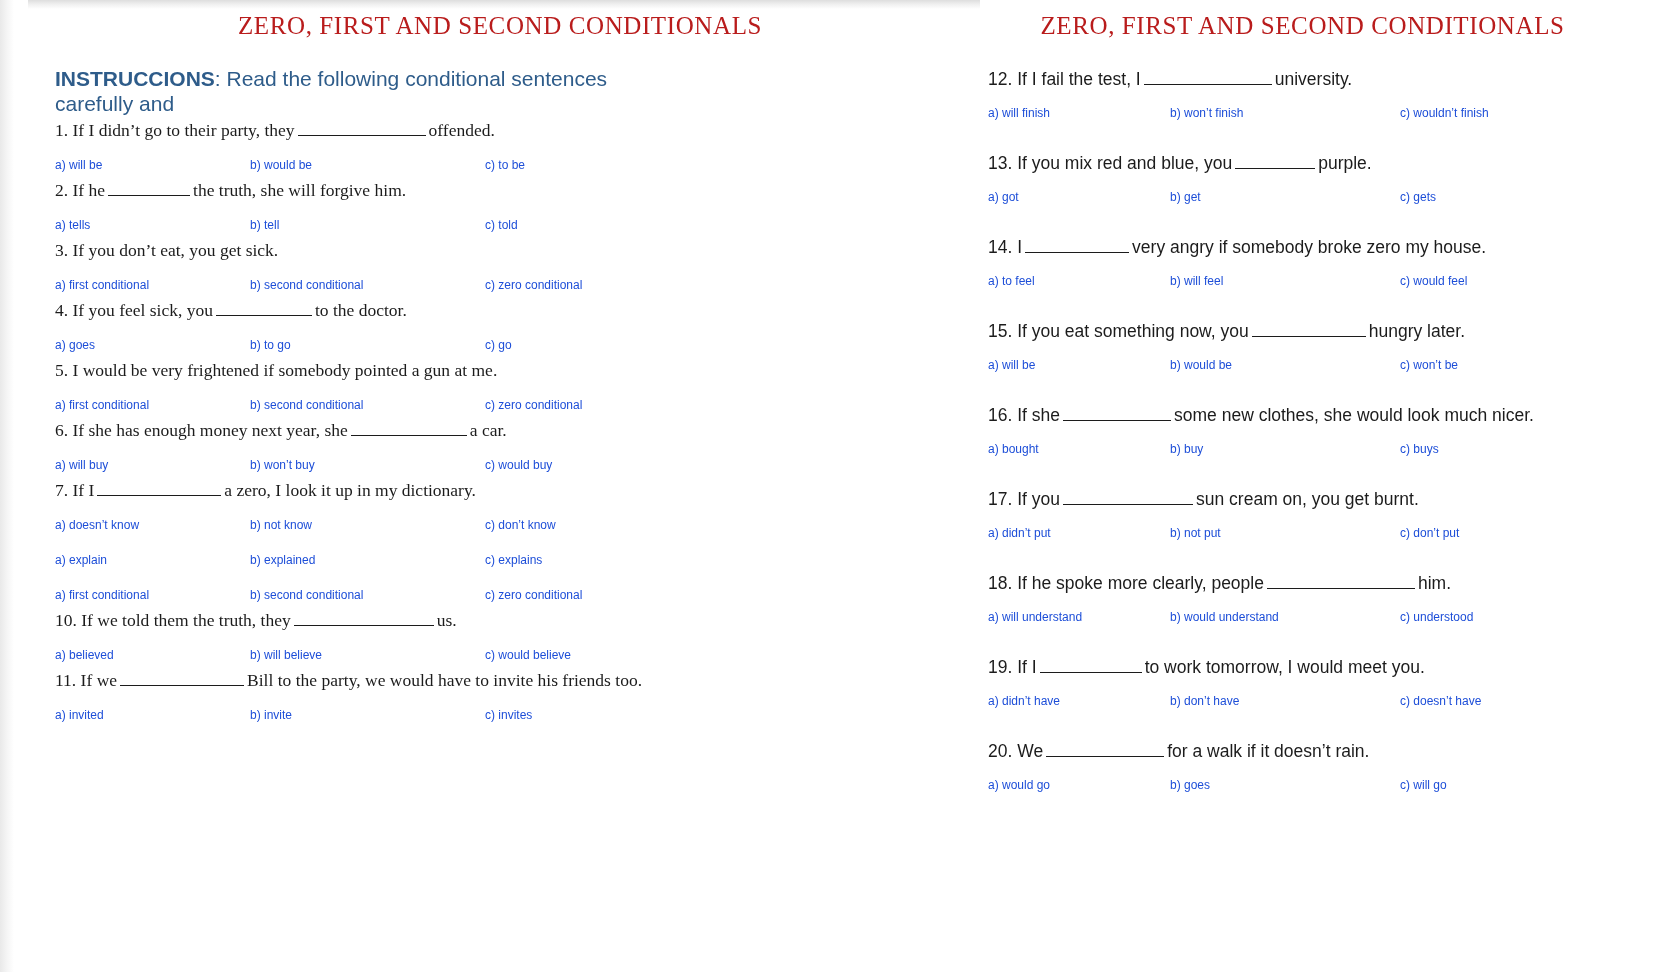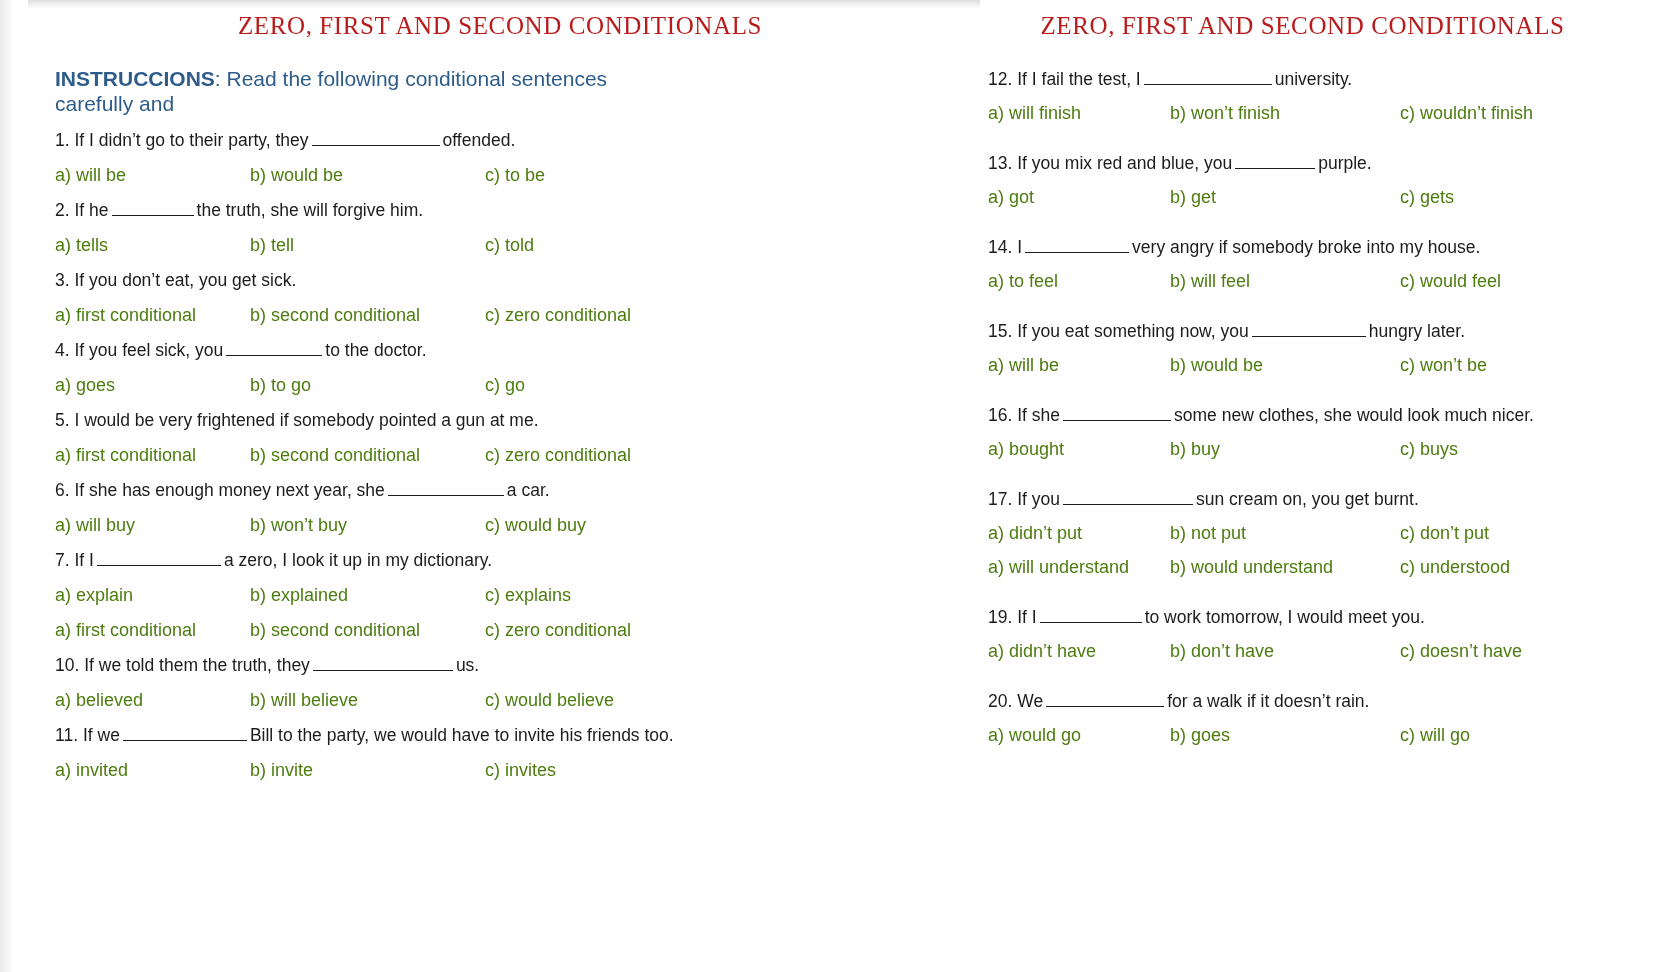--- a/index.html
+++ b/index.html
@@ -69,22 +69,22 @@
 
   .qlist { margin: 0; padding: 0; }
 
   .question {
     font-size: 17.5px;
     color: #1c1c1c;
     line-height: 22px;
     white-space: normal;
   }
   .options {
-    font-size: 18px;
-    color: #4d7c0f;
+    font-size: 12px;
+    color: #1d4ed8;
     line-height: 22px;
     position: relative;
     height: 22px;
   }
   .options .opt {
     position: absolute;
     top: 0;
     white-space: nowrap;
   }
 
@@ -92,21 +92,21 @@
   .blank {
     display: inline-block;
     border-bottom: 1.6px solid #1c1c1c;
     vertical-align: baseline;
     height: 14px;
     margin: 0 3px;
   }
 
   
   .sheet-left .qlist { padding-left: 55px; padding-right: 30px; }
-  .sheet-left .question { margin-top: 13px; }
+  .sheet-left .question { margin-top: 3px; font-family: Liberation Serif, serif; }
   .sheet-left .options  { margin-top: 13px; }
   .sheet-left .options .opt-a { left: 0px; }
   .sheet-left .options .opt-b { left: 195px; }
   .sheet-left .options .opt-c { left: 430px; }
 
   
   .sheet-right .qlist { padding-left: 8px; padding-right: 10px; }
   .sheet-right .question { margin-top: 28px; }
   .sheet-right .options  { margin-top: 12px; }
   .sheet-right .options .opt-a { left: 0px; }
@@ -160,20 +160,25 @@
         <span class="opt opt-c">c) zero conditional</span>
       </div>
       <div class="question"><span>6.</span>&nbsp;<span>If she has enough money next year, she</span><span class="blank" style="width: 116px;"></span><span>a car.</span></div>
       <div class="options">
         <span class="opt opt-a">a) will buy</span>
         <span class="opt opt-b">b) won’t buy</span>
         <span class="opt opt-c">c) would buy</span>
       </div>
       <div class="question"><span>7.</span>&nbsp;<span>If I</span><span class="blank" style="width: 124px;"></span><span>a zero, I look it up in my dictionary.</span></div>
       <div class="options">
+        <span class="opt opt-a">a) doesn’t know</span>
+        <span class="opt opt-b">b) not know</span>
+        <span class="opt opt-c">c) don’t know</span>
+      </div>
+      <div class="options">
         <span class="opt opt-a">a) explain</span>
         <span class="opt opt-b">b) explained</span>
         <span class="opt opt-c">c) explains</span>
       </div>
       <div class="options">
         <span class="opt opt-a">a) first conditional</span>
         <span class="opt opt-b">b) second conditional</span>
         <span class="opt opt-c">c) zero conditional</span>
       </div>
       <div class="question"><span>10.</span>&nbsp;<span>If we told them the truth, they</span><span class="blank" style="width: 140px;"></span><span>us.</span></div>
@@ -199,21 +204,21 @@
         <span class="opt opt-a">a) will finish</span>
         <span class="opt opt-b">b) won’t finish</span>
         <span class="opt opt-c">c) wouldn’t finish</span>
       </div>
       <div class="question"><span>13.</span>&nbsp;<span>If you mix red and blue, you</span><span class="blank" style="width: 80px;"></span><span>purple.</span></div>
       <div class="options">
         <span class="opt opt-a">a) got</span>
         <span class="opt opt-b">b) get</span>
         <span class="opt opt-c">c) gets</span>
       </div>
-      <div class="question"><span>14.</span>&nbsp;<span>I</span><span class="blank" style="width: 104px;"></span><span>very angry if somebody broke into my house.</span></div>
+      <div class="question"><span>14.</span>&nbsp;<span>I</span><span class="blank" style="width: 104px;"></span><span>very angry if somebody broke zero my house.</span></div>
       <div class="options">
         <span class="opt opt-a">a) to feel</span>
         <span class="opt opt-b">b) will feel</span>
         <span class="opt opt-c">c) would feel</span>
       </div>
       <div class="question"><span>15.</span>&nbsp;<span>If you eat something now, you</span><span class="blank" style="width: 114px;"></span><span>hungry later.</span></div>
       <div class="options">
         <span class="opt opt-a">a) will be</span>
         <span class="opt opt-b">b) would be</span>
         <span class="opt opt-c">c) won’t be</span>
@@ -223,20 +228,21 @@
         <span class="opt opt-a">a) bought</span>
         <span class="opt opt-b">b) buy</span>
         <span class="opt opt-c">c) buys</span>
       </div>
       <div class="question"><span>17.</span>&nbsp;<span>If you</span><span class="blank" style="width: 130px;"></span><span>sun cream on, you get burnt.</span></div>
       <div class="options">
         <span class="opt opt-a">a) didn’t put</span>
         <span class="opt opt-b">b) not put</span>
         <span class="opt opt-c">c) don’t put</span>
       </div>
+      <div class="question"><span>18.</span>&nbsp;<span>If he spoke more clearly, people</span><span class="blank" style="width: 148px;"></span><span>him.</span></div>
       <div class="options">
         <span class="opt opt-a">a) will understand</span>
         <span class="opt opt-b">b) would understand</span>
         <span class="opt opt-c">c) understood</span>
       </div>
       <div class="question"><span>19.</span>&nbsp;<span>If I</span><span class="blank" style="width: 102px;"></span><span>to work tomorrow, I would meet you.</span></div>
       <div class="options">
         <span class="opt opt-a">a) didn’t have</span>
         <span class="opt opt-b">b) don’t have</span>
         <span class="opt opt-c">c) doesn’t have</span>

